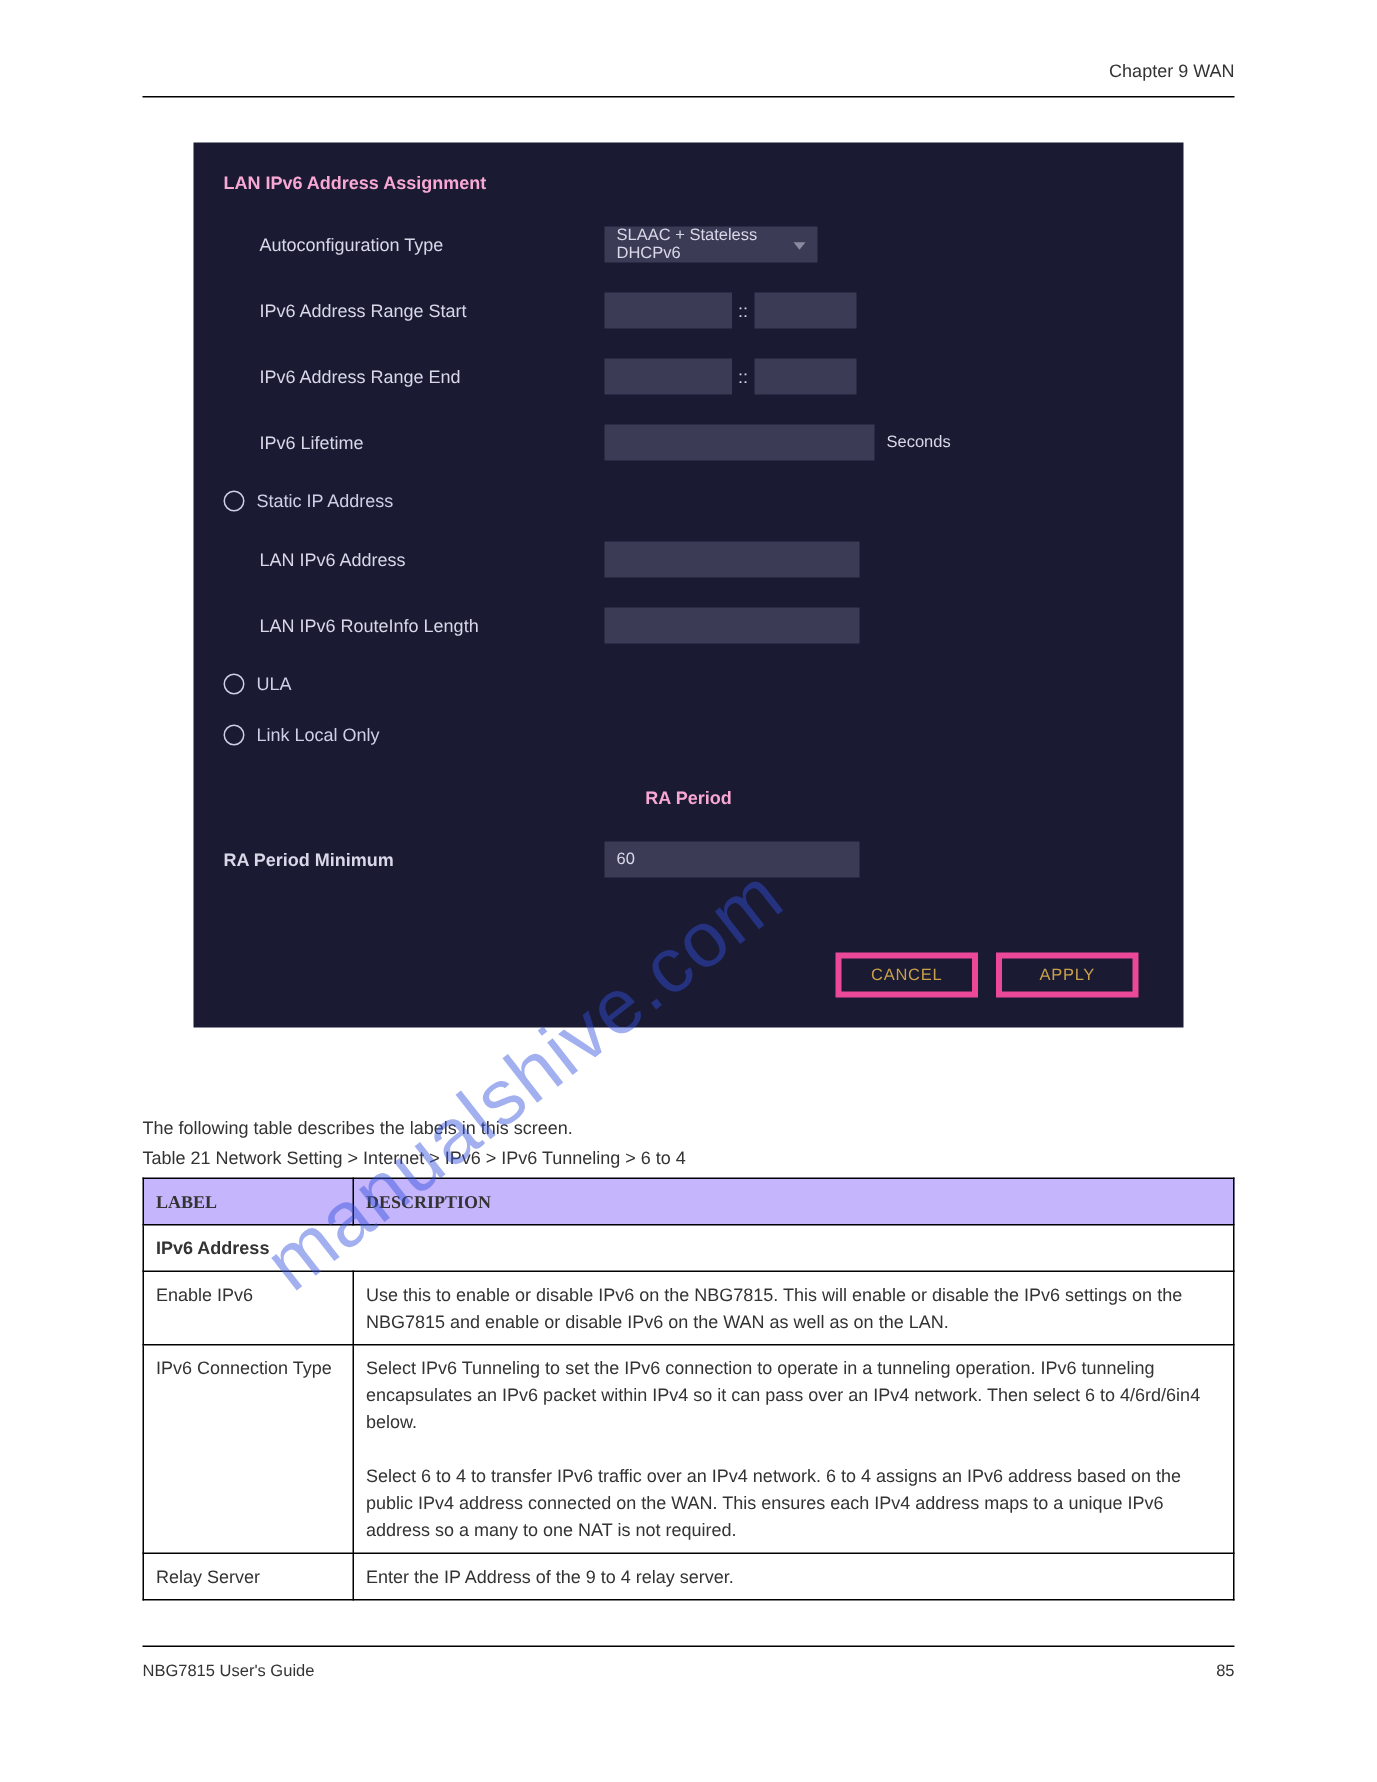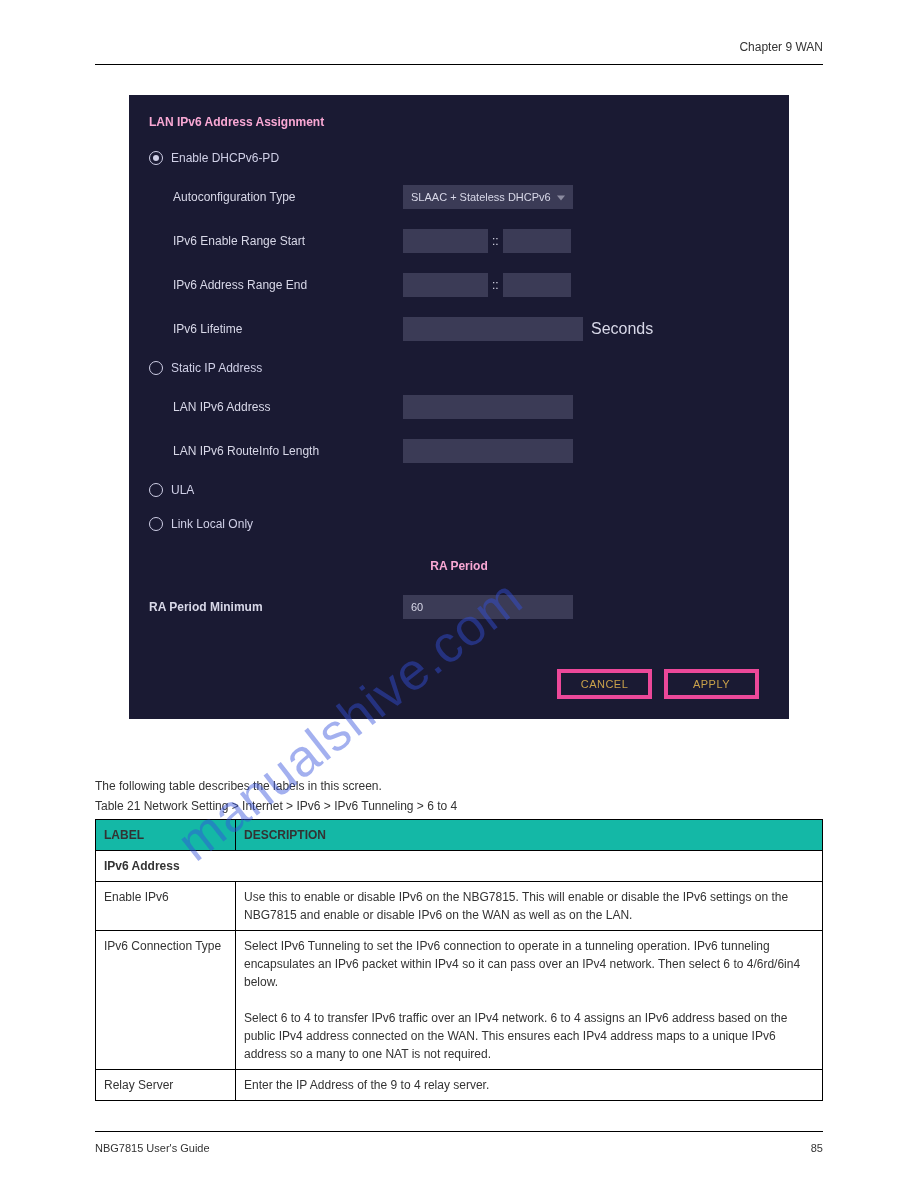--- a/index.html
+++ b/index.html
@@ -61,26 +61,26 @@
     flex-shrink: 0;
   }
   .radio.checked::after {
     content: "";
     width: 6px; height: 6px;
     border-radius: 50%;
     background: #cfcfe6;
   }
   .select-box {
     position: relative;
-    width: 170px;
+    width: 142px;
     height: 24px;
     background: #3b3b56;
     color: #d8d8e8;
     display: flex;
-    align-items: center;
+    align-items: flex-start;
     padding: 0 22px 0 8px;
     font-size: 11px;
   }
   .select-box::after {
     content: "";
     position: absolute;
     right: 8px; top: 50%;
     transform: translateY(-30%);
     border-left: 4px solid transparent;
     border-right: 4px solid transparent;
@@ -98,21 +98,21 @@
   .textbox.w68 { width: 68px; }
   .textbox.w180 { width: 180px; }
   .textbox.w170 { width: 170px; }
   .sep {
     color: #d8d8e8;
     padding: 0 4px;
   }
   .suffix {
     color: #d8d8e8;
     padding-left: 8px;
-    font-size: 16px;
+    font-size: 11px;
   }
   .btn-row {
     display: flex;
     justify-content: flex-end;
     gap: 12px;
     margin-top: 50px;
     padding-right: 10px;
   }
   .btn {
     width: 95px;
@@ -154,22 +154,23 @@
     font-size: 12px;
   }
   .desc-table th, .desc-table td {
     border: 1px solid #000;
     padding: 6px 8px;
     vertical-align: top;
     text-align: left;
     line-height: 1.5;
   }
   .desc-table th {
-    background: #14b8a6;
+    background: #c4b5fd;
     font-weight: bold;
+    font-family: Liberation Serif, serif;
   }
   .desc-table .label-cell { width: 140px; }
   .section-row td {
     font-weight: bold;
     background: #fff;
   }
   .footer {
     font-size: 11px;
     margin: 10px 45px 0 45px;
     display: flex;
@@ -184,34 +185,30 @@
 
 <div class="watermark">manualshive.com</div>
 
 <div style="text-align:right;margin:0 45px 4px 45px;font-size:12px;">Chapter 9 WAN</div>
 <hr class="page-rule">
 
 <div class="panel">
 
   <div class="section-title">LAN IPv6 Address Assignment</div>
 
-  <div class="row radio-row">
-    <span class="radio checked"></span>
-    <span>Enable DHCPv6-PD</span>
-  </div>
 
   <div class="row indent">
     <div class="label-col">Autoconfiguration Type</div>
     <div class="select-box">
       <span>SLAAC + Stateless DHCPv6</span>
     </div>
   </div>
 
   <div class="row indent">
-    <div class="label-col">IPv6 Enable Range Start</div>
+    <div class="label-col">IPv6 Address Range Start</div>
     <input class="textbox w85" style="">
     <span class="sep">::</span>
     <input class="textbox w68" style="">
   </div>
 
   <div class="row indent">
     <div class="label-col">IPv6 Address Range End</div>
     <input class="textbox w85" style="">
     <span class="sep">::</span>
     <input class="textbox w68" style="">

